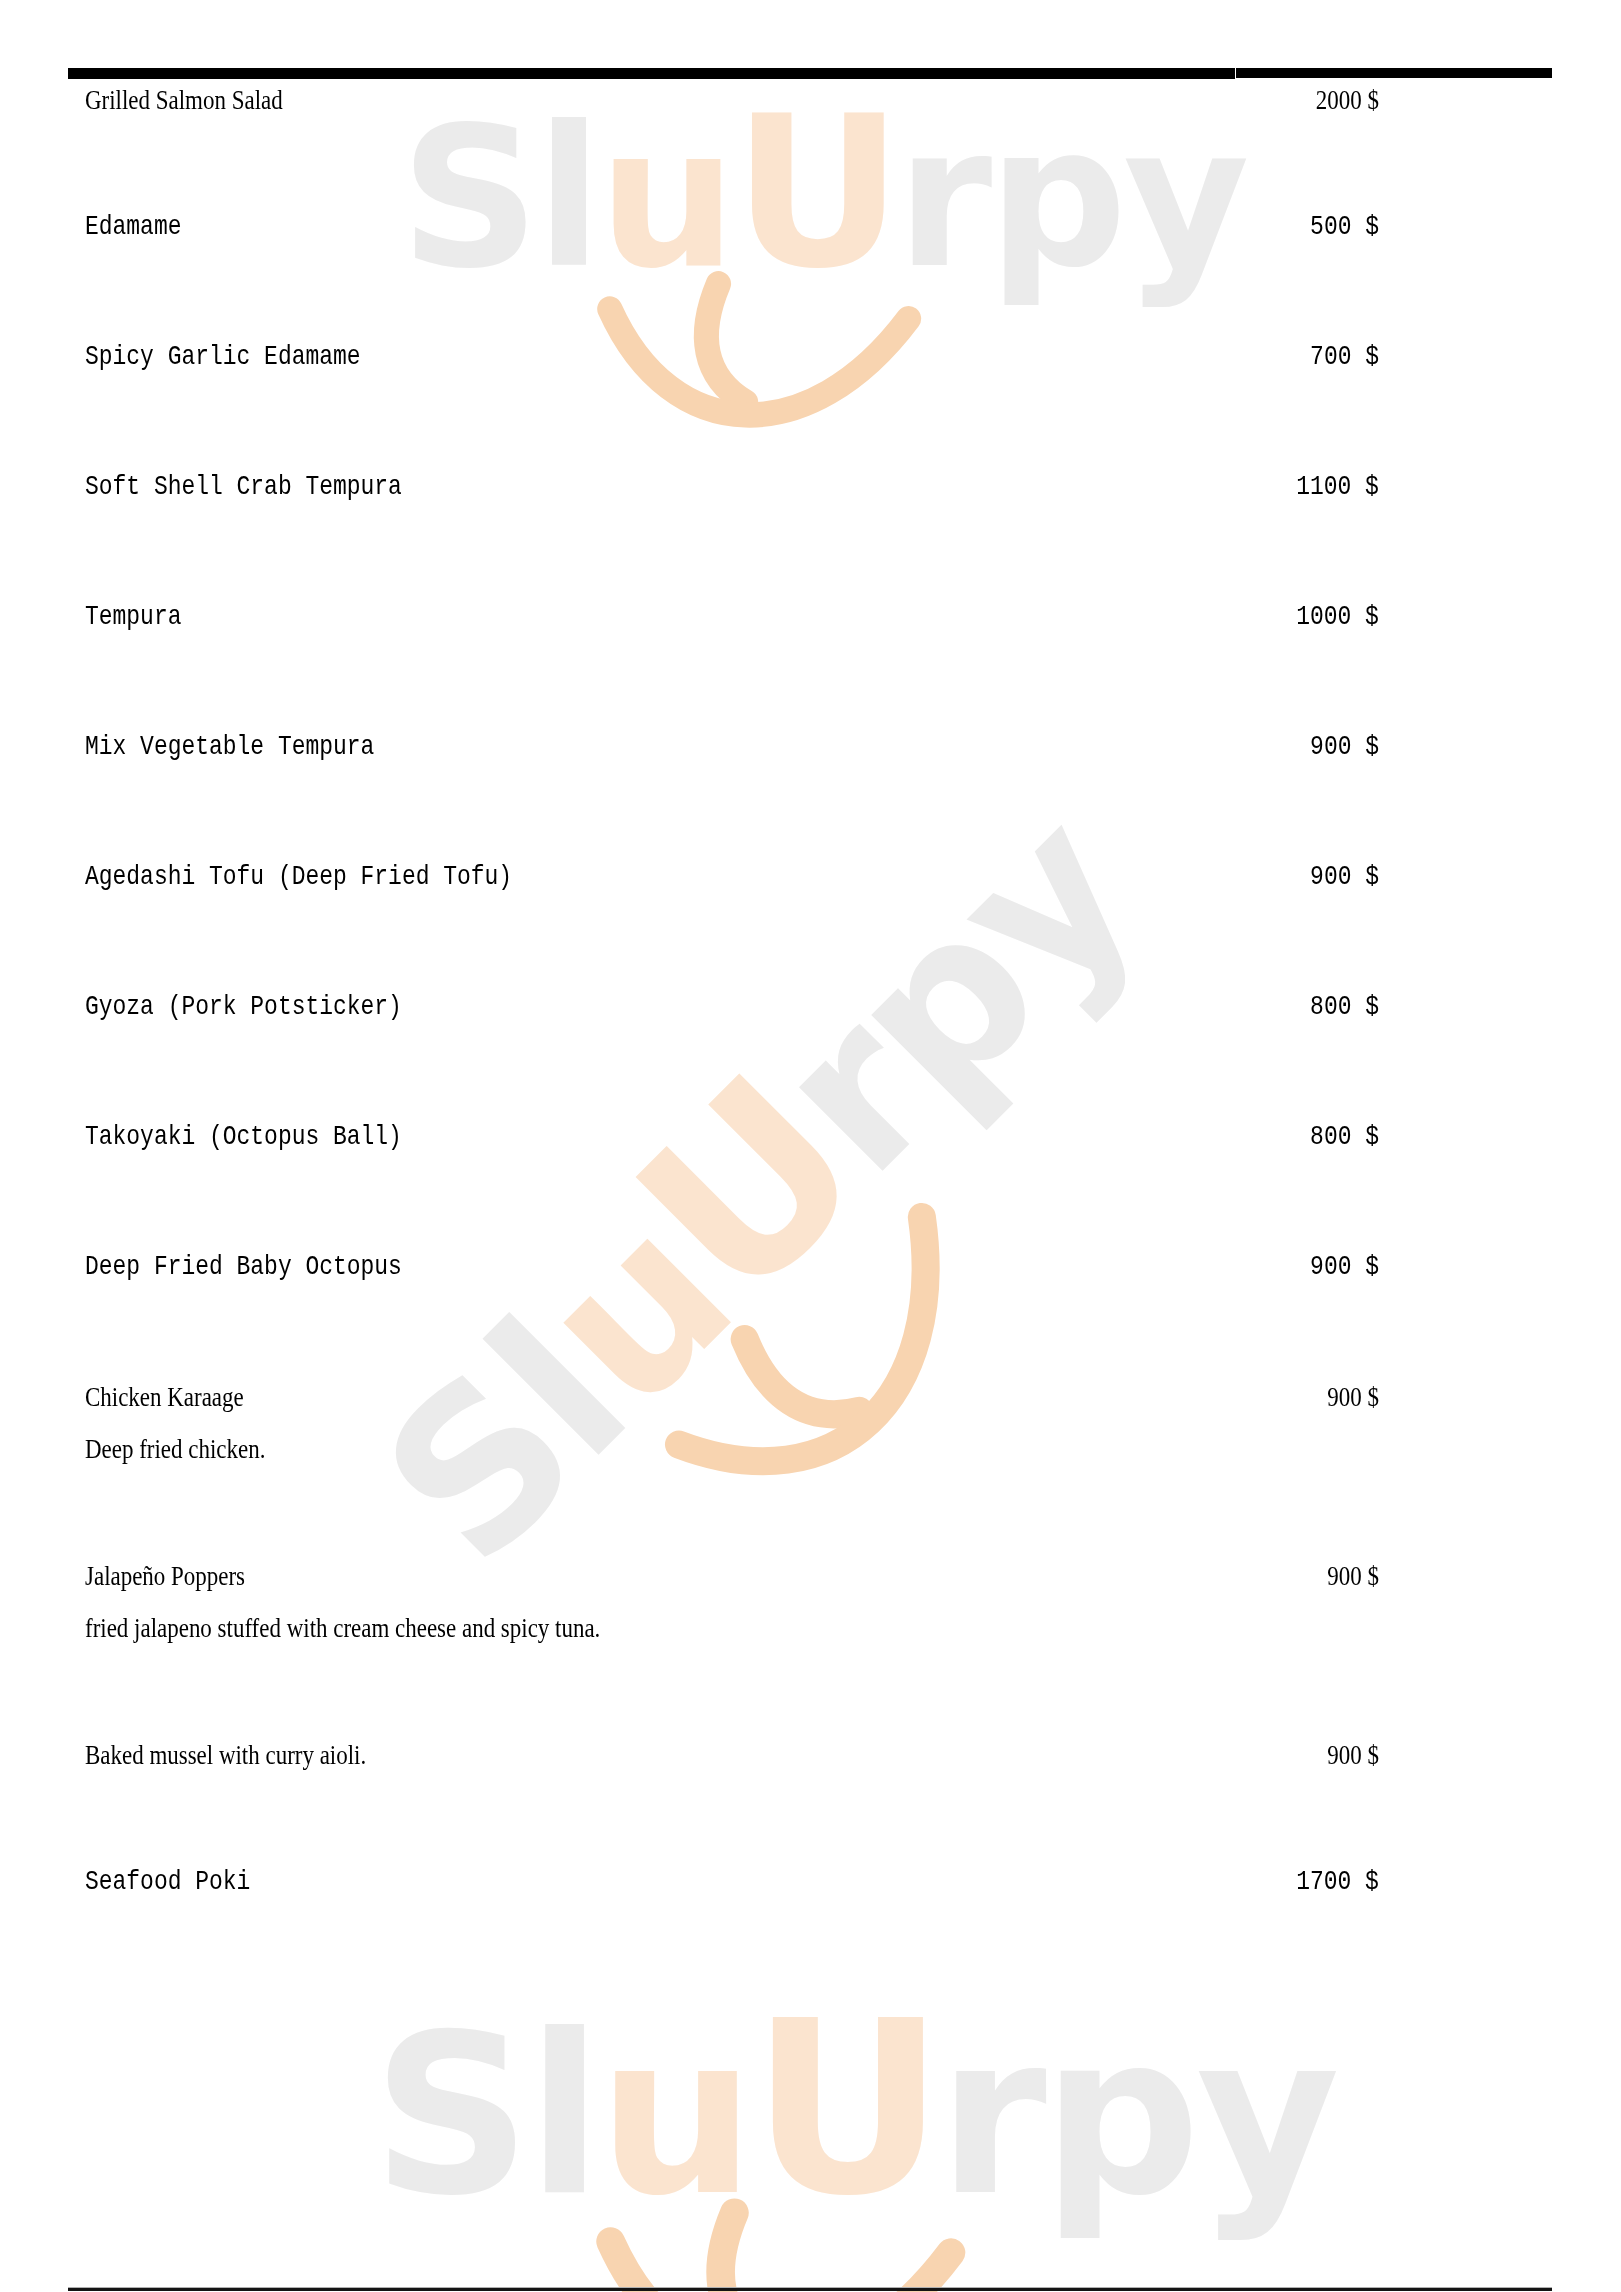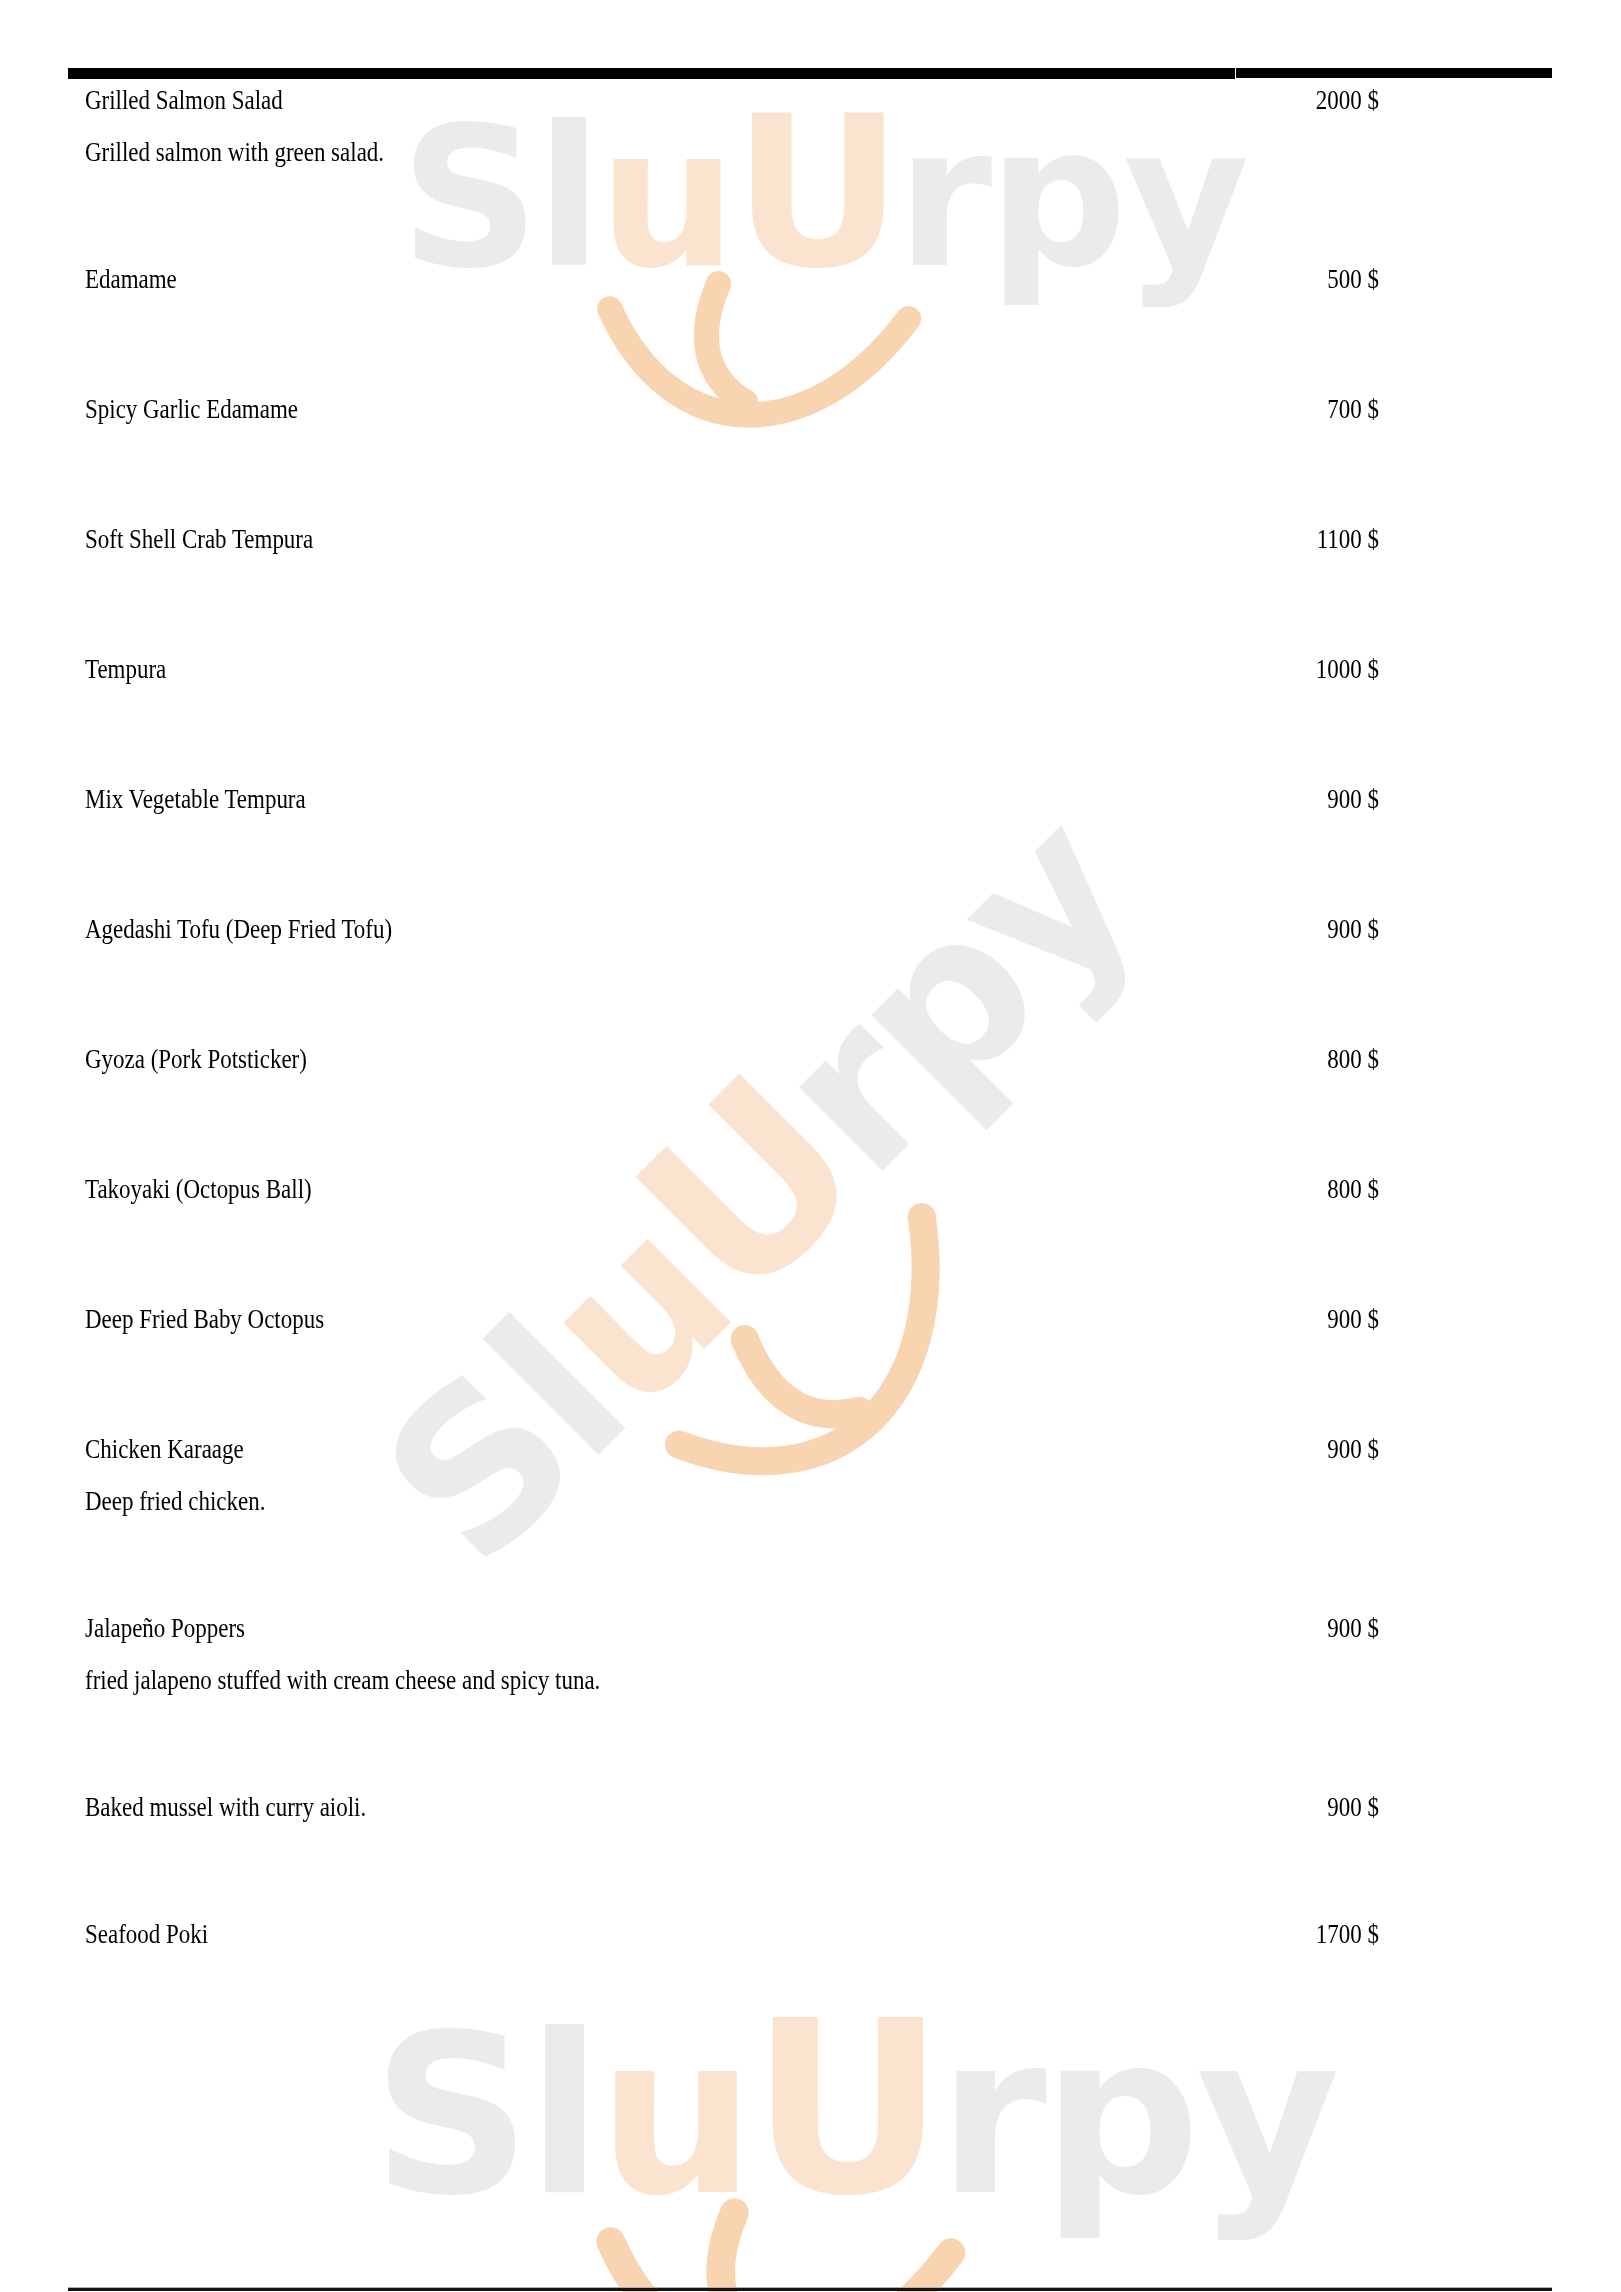--- a/index.html
+++ b/index.html
@@ -27,21 +27,21 @@
   .rule { position:absolute; z-index:2; background:#000; }
   .bar-left  { left:68px;   top:68px;  width:1167px; height:10.8px; }
   .bar-right { left:1236px; top:68px;  width:316px;  height:9.8px; }
   .bottom-rule {
     left:68px; top:2287px; width:1484px; height:3.9px;
     background:linear-gradient(to bottom,#b0b0b0 1px,#141414 1px);
   }
   
   .menu { position:absolute; z-index:1; left:85px; top:74px; width:1294px; }
   .row  { position:relative; font-size:28px; line-height:52px; }
-  .row.m-plain { margin-bottom:78px; }
+  .row.m-plain { margin-bottom:78px;font-family:Liberation Mono, monospace; }
   .row.m-desc  { margin-bottom:75px; }
   .nameline, .descline { display:block; }
   .price { position:absolute; right:0; top:0; text-align:left; }
   .cond  { display:inline-block; transform:scaleX(0.82); transform-origin:0 50%; white-space:nowrap; }
   .price .cond { transform-origin:100% 50%; }
 </style>
 </head>
 <body>
 
 <div class="page">
@@ -70,21 +70,20 @@
     </svg>
   </div>
 
   <div class="rule bar-left"></div>
   <div class="rule bar-right"></div>
 
   <div class="menu">
   <div class="row m-desc">
     <div class="nameline"><span class="cond name-text">Grilled Salmon Salad</span></div>
     <div class="price"><span class="cond price-text">2000 $</span></div>
-    <div class="descline"><span class="cond desc-text">Grilled salmon with green salad.</span></div>
   </div>
 
   <div class="row m-plain">
     <div class="nameline"><span class="cond name-text">Edamame</span></div>
     <div class="price"><span class="cond price-text">500 $</span></div>
 
   </div>
 
   <div class="row m-plain">
     <div class="nameline"><span class="cond name-text">Spicy Garlic Edamame</span></div>

